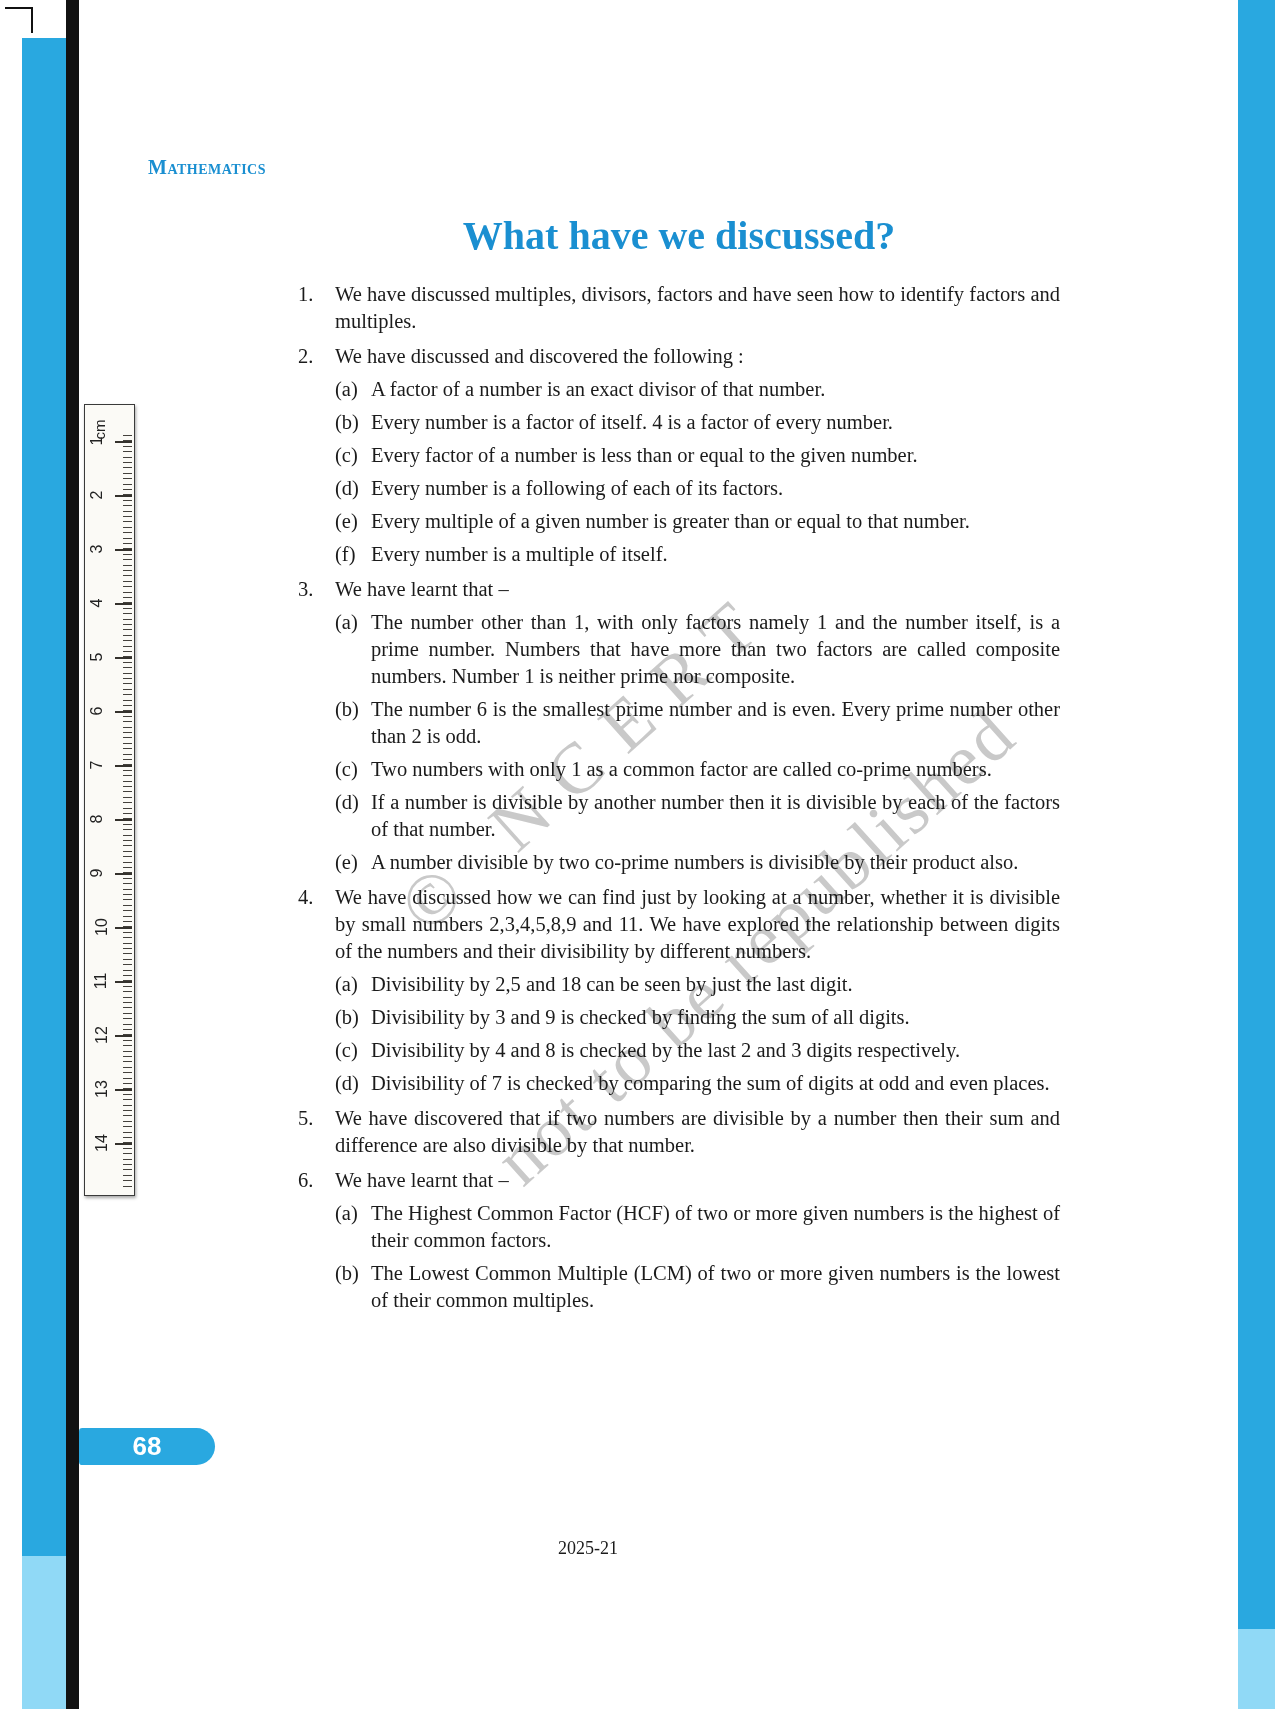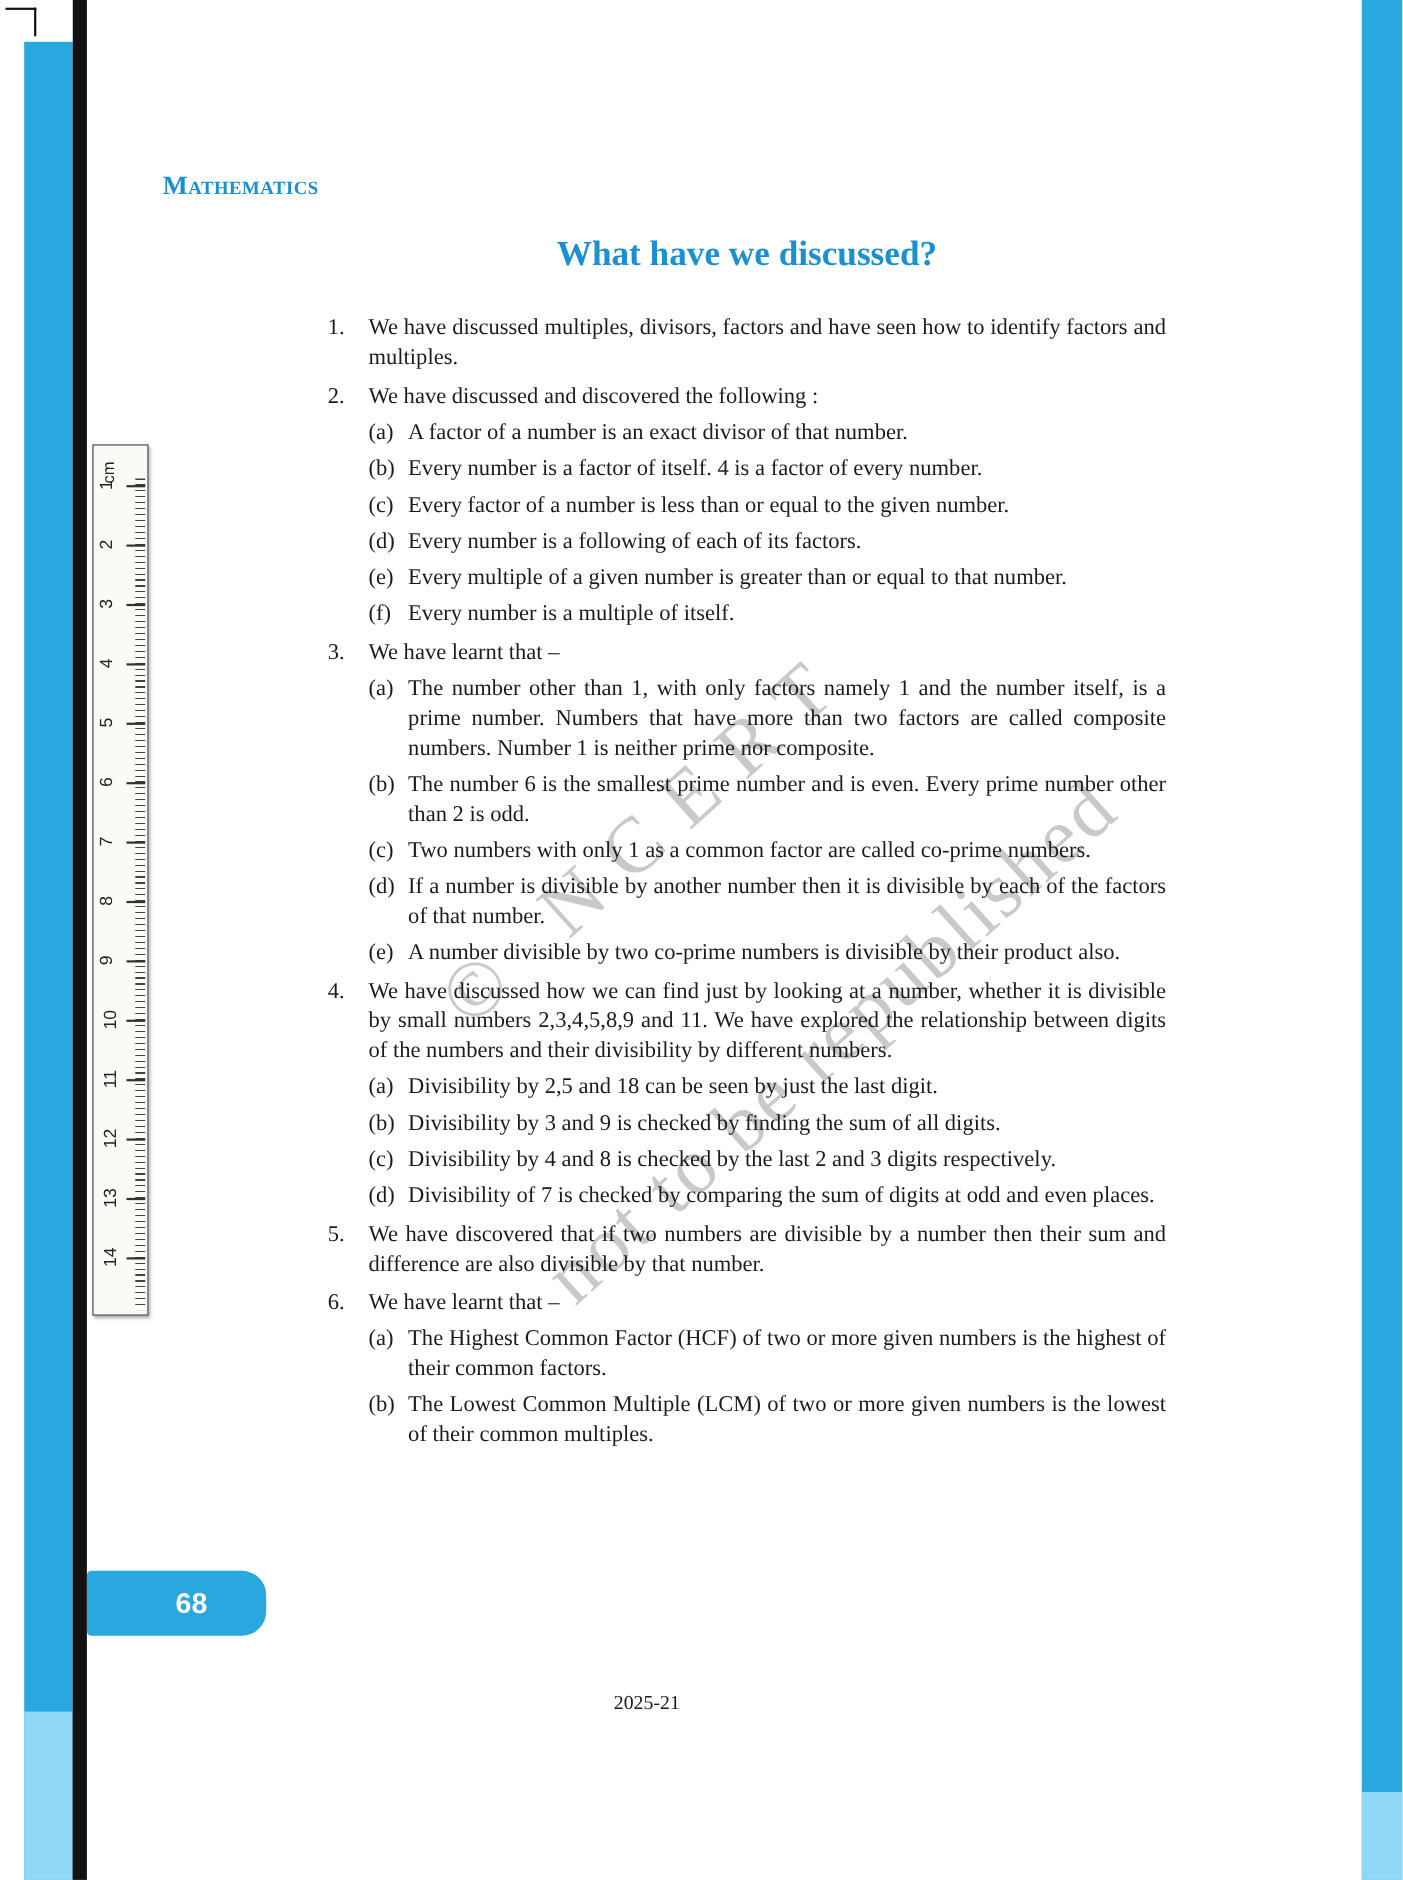--- a/index.html
+++ b/index.html
@@ -29,35 +29,35 @@
           font-family:"Liberation Sans",sans-serif; font-size:16px; color:#222; }
   
   .watermark { position:absolute; left:221px; top:601px; width:900px; z-index:1;
                transform:rotate(-42deg); color:#c9c9c9; text-align:center;
                font-size:72px; line-height:3.5; white-space:nowrap; }
   .wm1 { letter-spacing:24px; }
   .wm2 { letter-spacing:3px; }
   
   .doc-header { position:absolute; left:148px; top:156px; z-index:2;
                 font-variant:small-caps; font-weight:bold; letter-spacing:0.5px;
-                font-size:24px; color:var(--title-blue,#1a8fd1); }
+                font-size:20px; color:var(--title-blue,#1a8fd1); }
   .content { position:absolute; left:298px; top:212px; width:762px; z-index:2; }
-  .doc-title { text-align:center; font-weight:bold; font-size:32px; margin-bottom:36px;
+  .doc-title { text-align:center; font-weight:bold; font-size:40px; margin-bottom:22px;
                color:var(--title-blue,#1a8fd1); }
   .item    { display:flex; margin-top:8px; font-size:20.5px; line-height:27px; }
   .item .num { flex:0 0 37px; }
   .item .txt { flex:1; text-align:justify; }
   .subitem { display:flex; margin-left:37px; margin-top:6px; font-size:20.5px; line-height:27px; }
   .subitem .lab { flex:0 0 36px; }
   .subitem .txt { flex:1; text-align:justify; }
   
-  .page-badge { position:absolute; left:79px; top:1428px; width:136px; height:59px; z-index:2;
+  .page-badge { position:absolute; left:79px; top:1428px; width:136px; height:37px; z-index:2;
                 background:var(--accent,#29a8e0); border-radius:4px 22px 22px 4px;
                 display:flex; align-items:center; justify-content:center;
-                color:#ffffff; font-family:"Liberation Sans",sans-serif; font-weight:bold; font-size:26px;padding-left:27px; }
+                color:#ffffff; font-family:"Liberation Sans",sans-serif; font-weight:bold; font-size:26px; }
   .footer { position:absolute; left:0; right:99px; top:1538px; z-index:2;
             text-align:center; font-size:18px; color:#1b1b1b; }
 </style>
 </head>
 <body>
 
 <div class="page">
 
   <div class="strip-left"></div>
   <div class="strip-left-bottom"></div>

